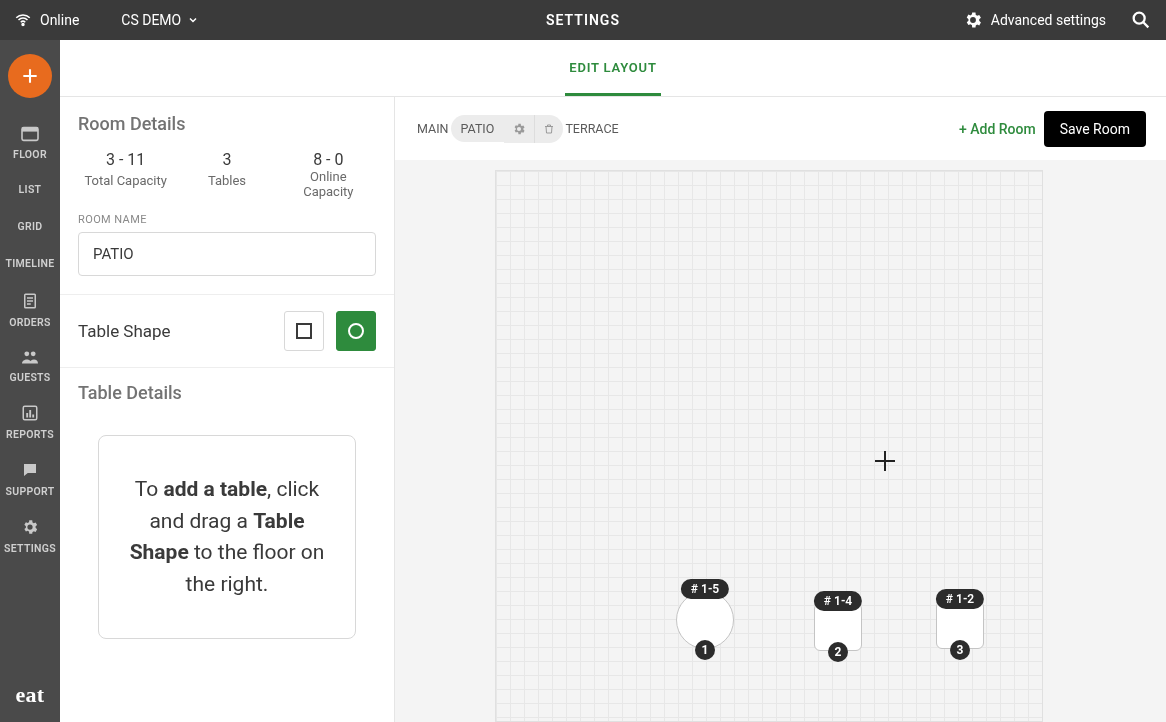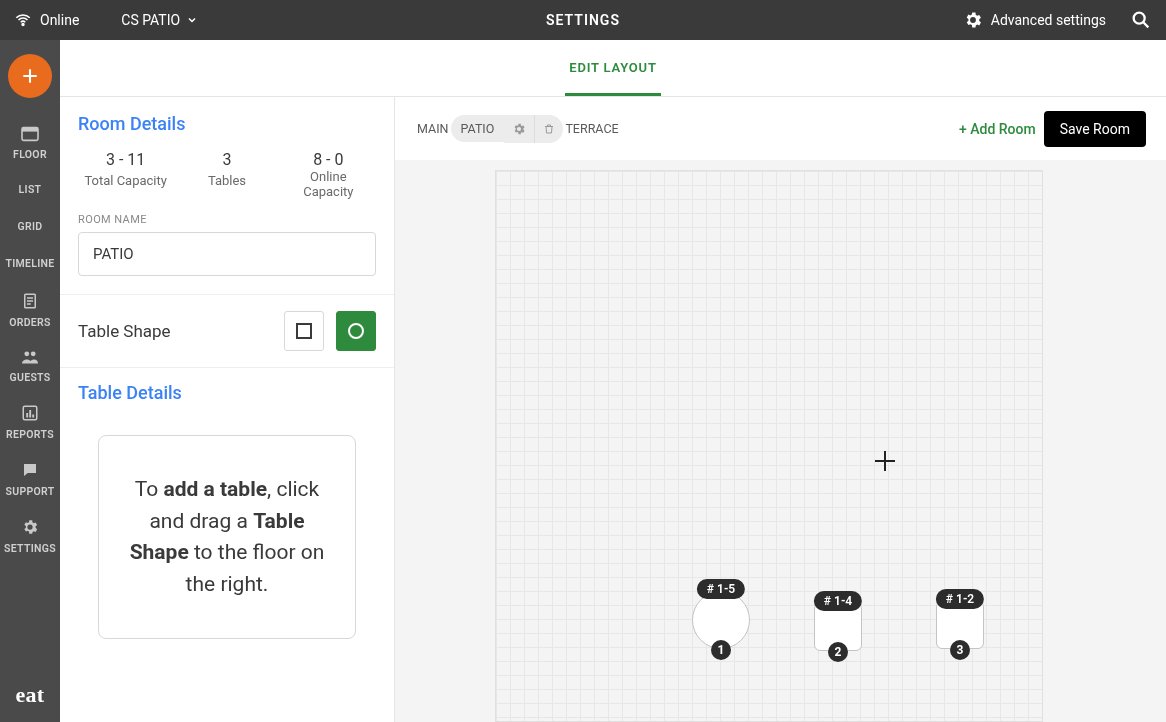--- a/index.html
+++ b/index.html
@@ -27,21 +27,21 @@
 
 .tabs { height: 57px; border-bottom: 1px solid #e5e5e5; display:flex; justify-content:center; gap:30px; font-size:13px; font-weight:600; letter-spacing:.8px; }
 .tabs .tab { padding: 20px 4px; color:#5a5a5a; cursor:pointer; }
 .tabs .tab.active { color:#2e8b3d; border-bottom: 3px solid #2e8b3d; }
 
 
 .content { position:absolute; top:57px; left:0; right:0; bottom:0; display:flex; }
 
 
 .panel { width: 335px; border-right:1px solid #e5e5e5; overflow:auto; }
-.panel h3 { font-size:18px; font-weight:500; color:#3b82f6; padding:16px 18px 10px; }
+.panel h3 { font-size:18px; font-weight:500; color:#737373; padding:16px 18px 10px; }
 .room-stats { display:flex; padding: 6px 18px 14px; gap:6px; }
 .stat { flex:1; text-align:center; }
 .stat .val { font-size:16px; color:#3a3a3a; padding-bottom:4px; }
 .stat .lab { font-size:13px; color:#6a6a6a; }
 .stat.double .val1 { font-size:16px; color:#3a3a3a; }
 .stat.double .lab { font-size:13px; color:#6a6a6a; }
 .field-label { font-size:11px; letter-spacing:.4px; color:#8a8a8a; padding: 0 18px 6px; }
 .room-input { margin: 0 18px 18px; }
 .room-input input { width:100%; padding:12px 14px; font-size:15px; border:1px solid #d8d8d8; border-radius:4px; color:#3a3a3a; }
 .section-divider { border-top:1px solid #eee; }
@@ -96,21 +96,21 @@
   <div class="status">
     <svg class="icon" width="18" height="18" viewBox="0 0 24 24" fill="none" stroke="#fff" stroke-width="2">
         <path d="M3 9c5-5 13-5 18 0"></path>
         <path d="M6 12c3.5-3.5 8.5-3.5 12 0"></path>
         <path d="M9 15c1.7-1.7 4.3-1.7 6 0"></path>
         <circle cx="12" cy="18" r="1.3" fill="#fff"></circle>
       </svg>
     <span>Online</span>
   </div>
   <div class="venue">
-    <span>CS PATIO</span>
+    <span>CS DEMO</span>
     <svg class="icon" width="12" height="12" viewBox="0 0 24 24" fill="none" stroke="#fff" stroke-width="3">
         <path d="M6 9l6 6 6-6"></path>
       </svg>
   </div>
   <div class="title">SETTINGS</div>
   <div class="right">
     <div class="adv">
       <svg class="icon" width="20" height="20" viewBox="0 0 24 24" fill="#fff">
           <path d="M19.4 13a7.8 7.8 0 0 0 .1-1 7.8 7.8 0 0 0-.1-1l2.1-1.6-2-3.4-2.5 1a7.5 7.5 0 0 0-1.7-1L15 3h-4l-.3 2.5a7.5 7.5 0 0 0-1.7 1l-2.5-1-2 3.4L6.6 11a7.8 7.8 0 0 0-.1 1 7.8 7.8 0 0 0 .1 1l-2.1 1.6 2 3.4 2.5-1a7.5 7.5 0 0 0 1.7 1L11 21h4l.3-2.5a7.5 7.5 0 0 0 1.7-1l2.5 1 2-3.4Zm-7.4 2.5A3.5 3.5 0 1 1 15.5 12 3.5 3.5 0 0 1 12 15.5Z"></path>
         </svg>
@@ -255,21 +255,21 @@
             <span class="name plain">TERRACE</span>
           </div>
         <div class="flex"></div>
         <div class="add-room">+ Add Room</div>
         <div class="save-room">Save Room</div>
       </div>
       <div class="canvas">
         <div class="grid-bg">
           <div class="cross" id="cross" style="left: 377px; top: 278px;"></div>
           <div id="tables-mount">
-              <div class="tbl round" style="left: 196px; top: 420px;">
+              <div class="tbl round" style="left: 180px; top: 420px;">
                 <div class="badge"># 1-5</div>
                 <div class="body"></div>
                 <div class="cap">1</div>
               </div>
               <div class="tbl square" style="left: 318px; top: 432px;">
                 <div class="badge"># 1-4</div>
                 <div class="body"></div>
                 <div class="cap">2</div>
               </div>
               <div class="tbl square" style="left: 440px; top: 430px;">

